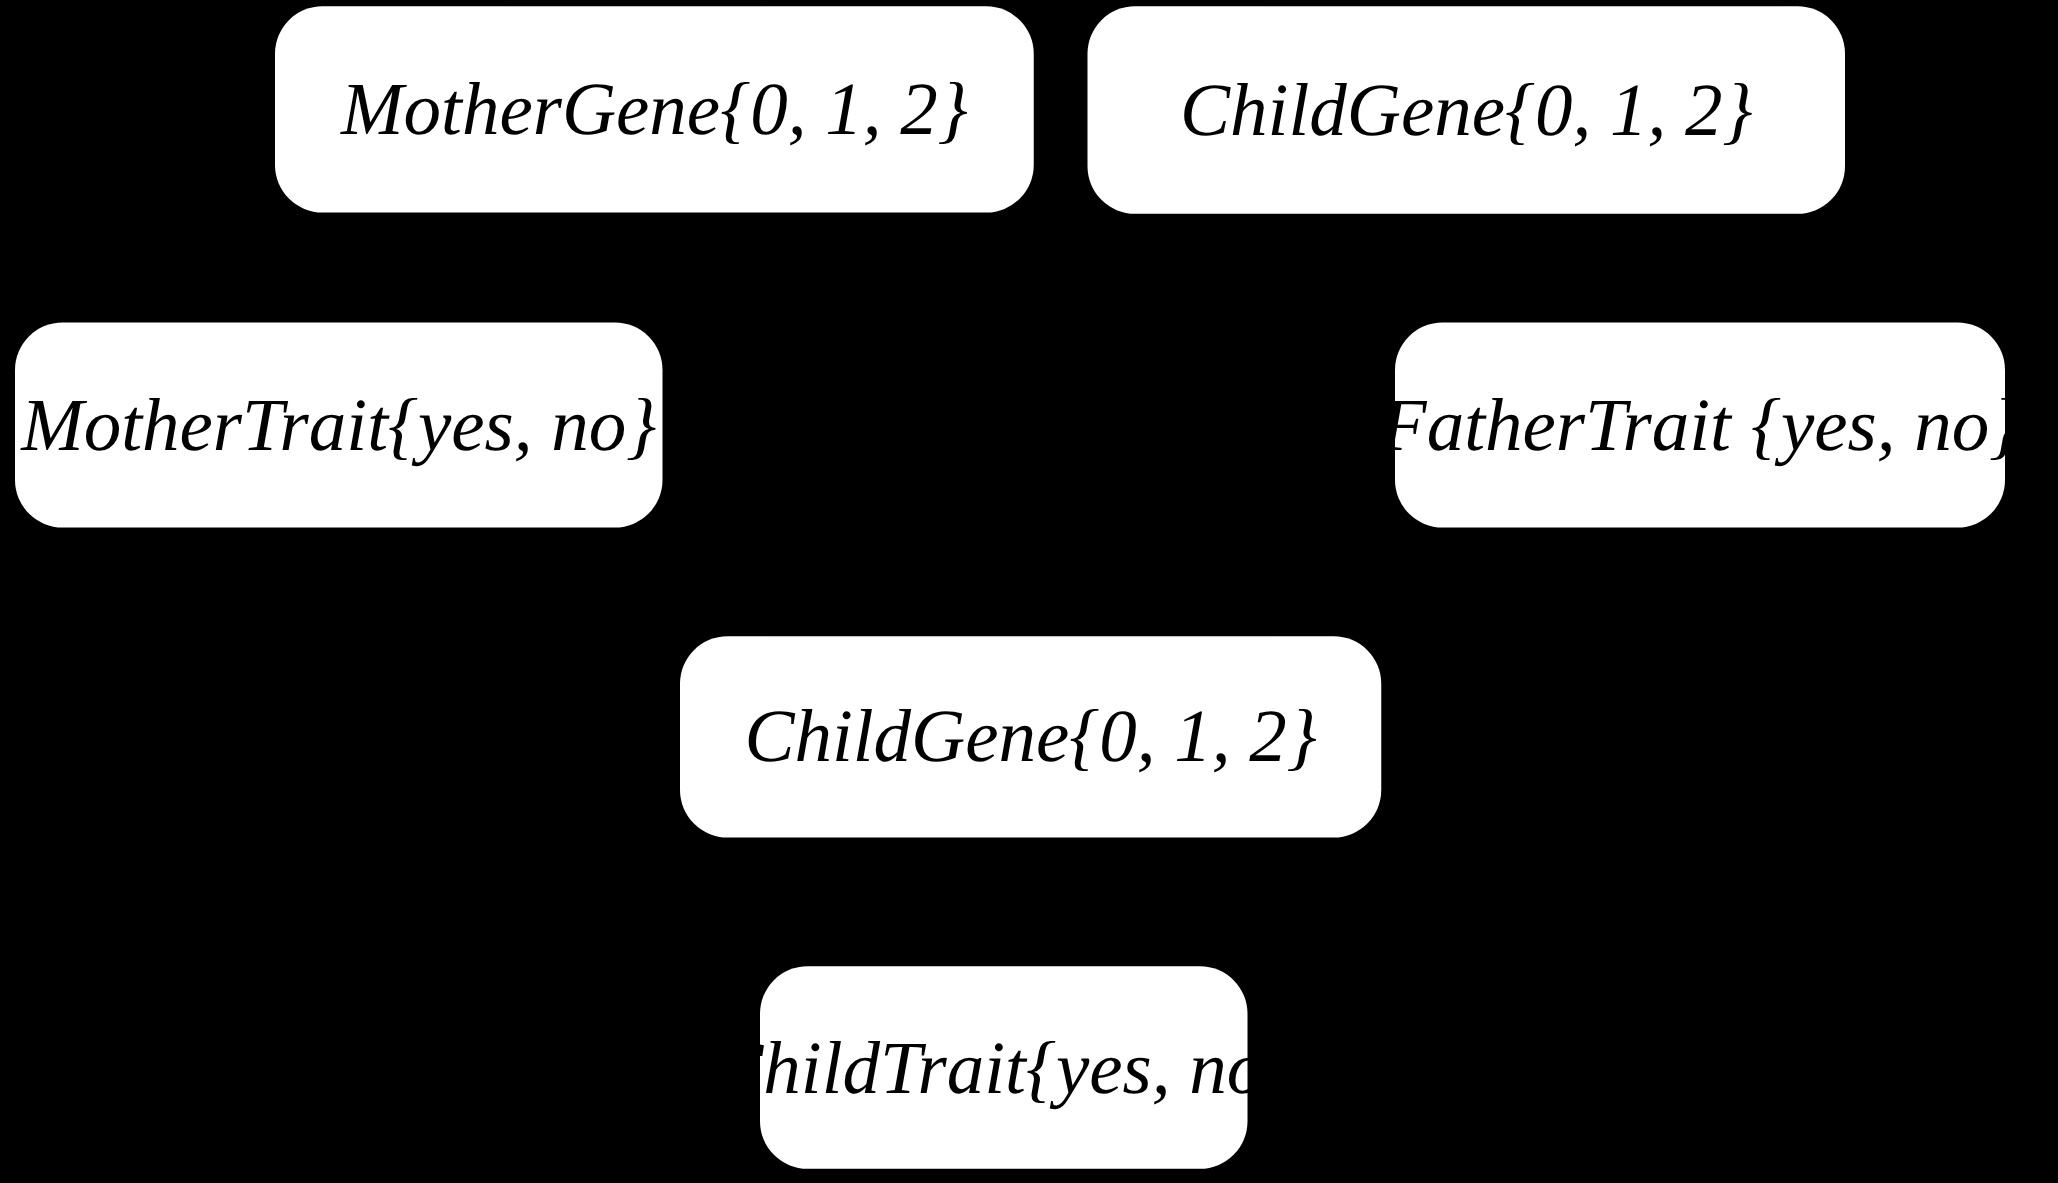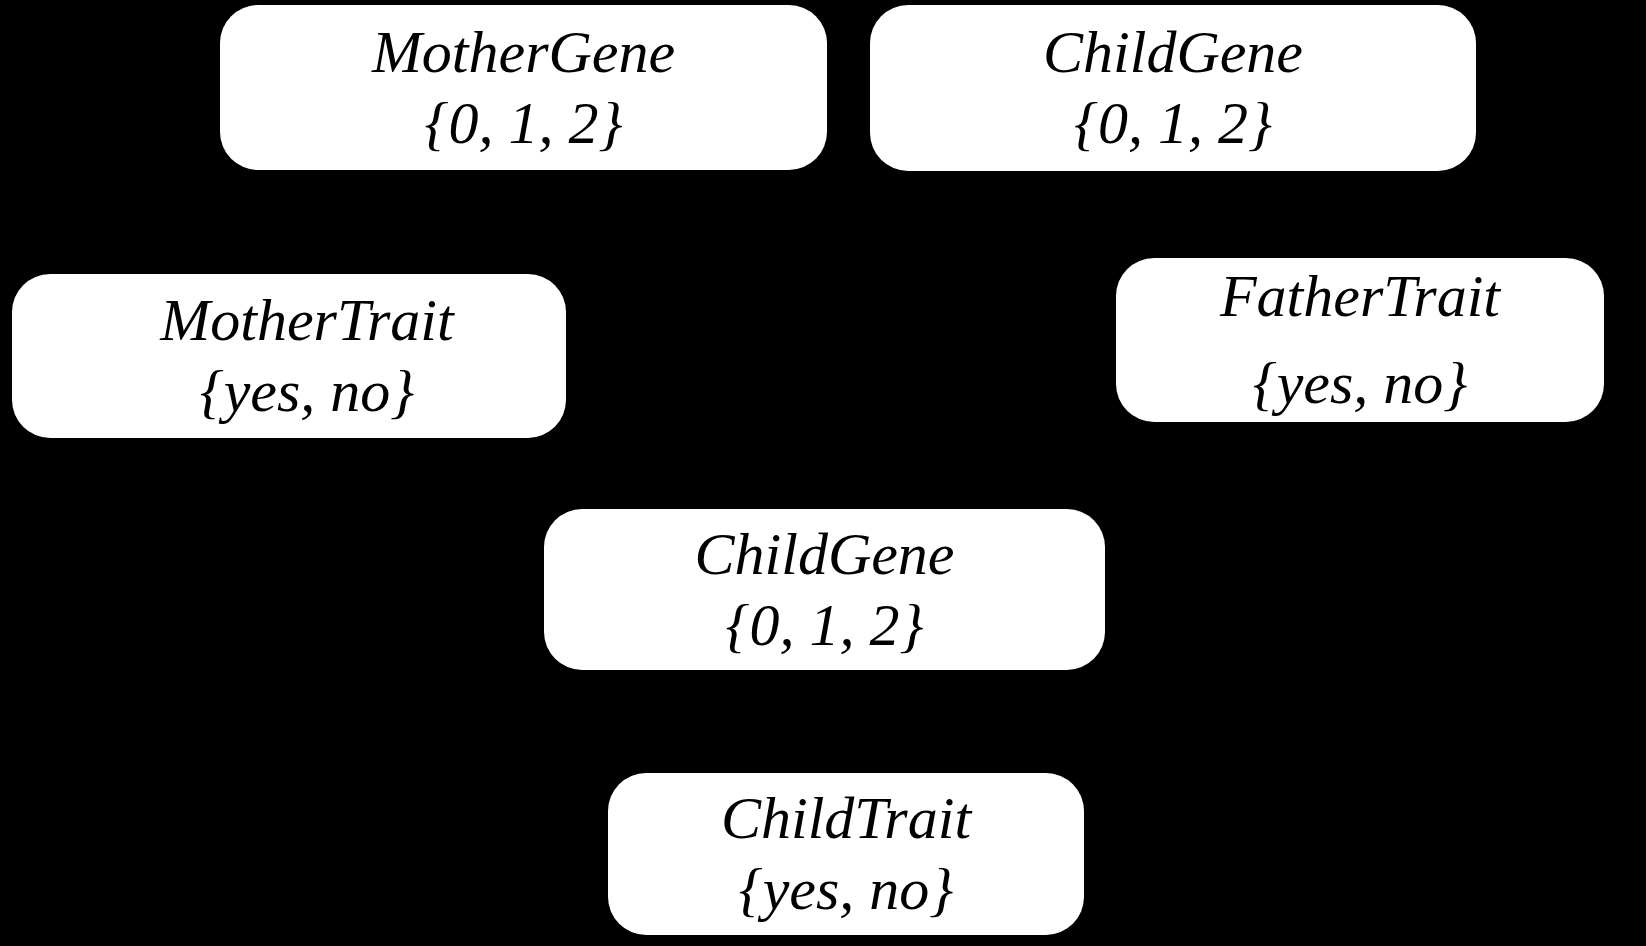--- a/index.html
+++ b/index.html
@@ -17,37 +17,37 @@
   }
   .node {
     position: absolute;
     background: #ffffff;
     border-radius: 38px;
     color: #000000;
     font-style: italic;
     font-size: 60px;
     line-height: 1.18;
     display: flex;
-    flex-direction: column;
+    flex-direction: row;
     align-items: center;
     justify-content: center;
     text-align: center;
     white-space: nowrap;
   }
   .node .node-title,
   .node .node-domain {
     display: block;
   }
   
   #node-mother-gene  { left: 220px;  top: 5px;   width: 607px; height: 165px; }
   #node-father-gene  { left: 870px;  top: 5px;   width: 606px; height: 166px; }
-  #node-mother-trait { left: 12px;   top: 274px; width: 518px; height: 164px; padding-left: 36px; }
+  #node-mother-trait { left: 12px;   top: 258px; width: 518px; height: 164px; }
   #node-father-trait { left: 1116px; top: 258px; width: 488px; height: 164px; gap: 16px; }
   #node-child-gene   { left: 544px;  top: 509px; width: 561px; height: 161px; }
-  #node-child-trait  { left: 608px;  top: 773px; width: 476px; height: 162px; }
+  #node-child-trait  { left: 608px;  top: 773px; width: 390px; height: 162px; }
 </style>
 </head>
 <body>
 
 <div class="canvas">
 
   <div class="node" id="node-mother-gene">
     <span class="node-title">MotherGene</span>
     <span class="node-domain">{0, 1, 2}</span>
   </div>

